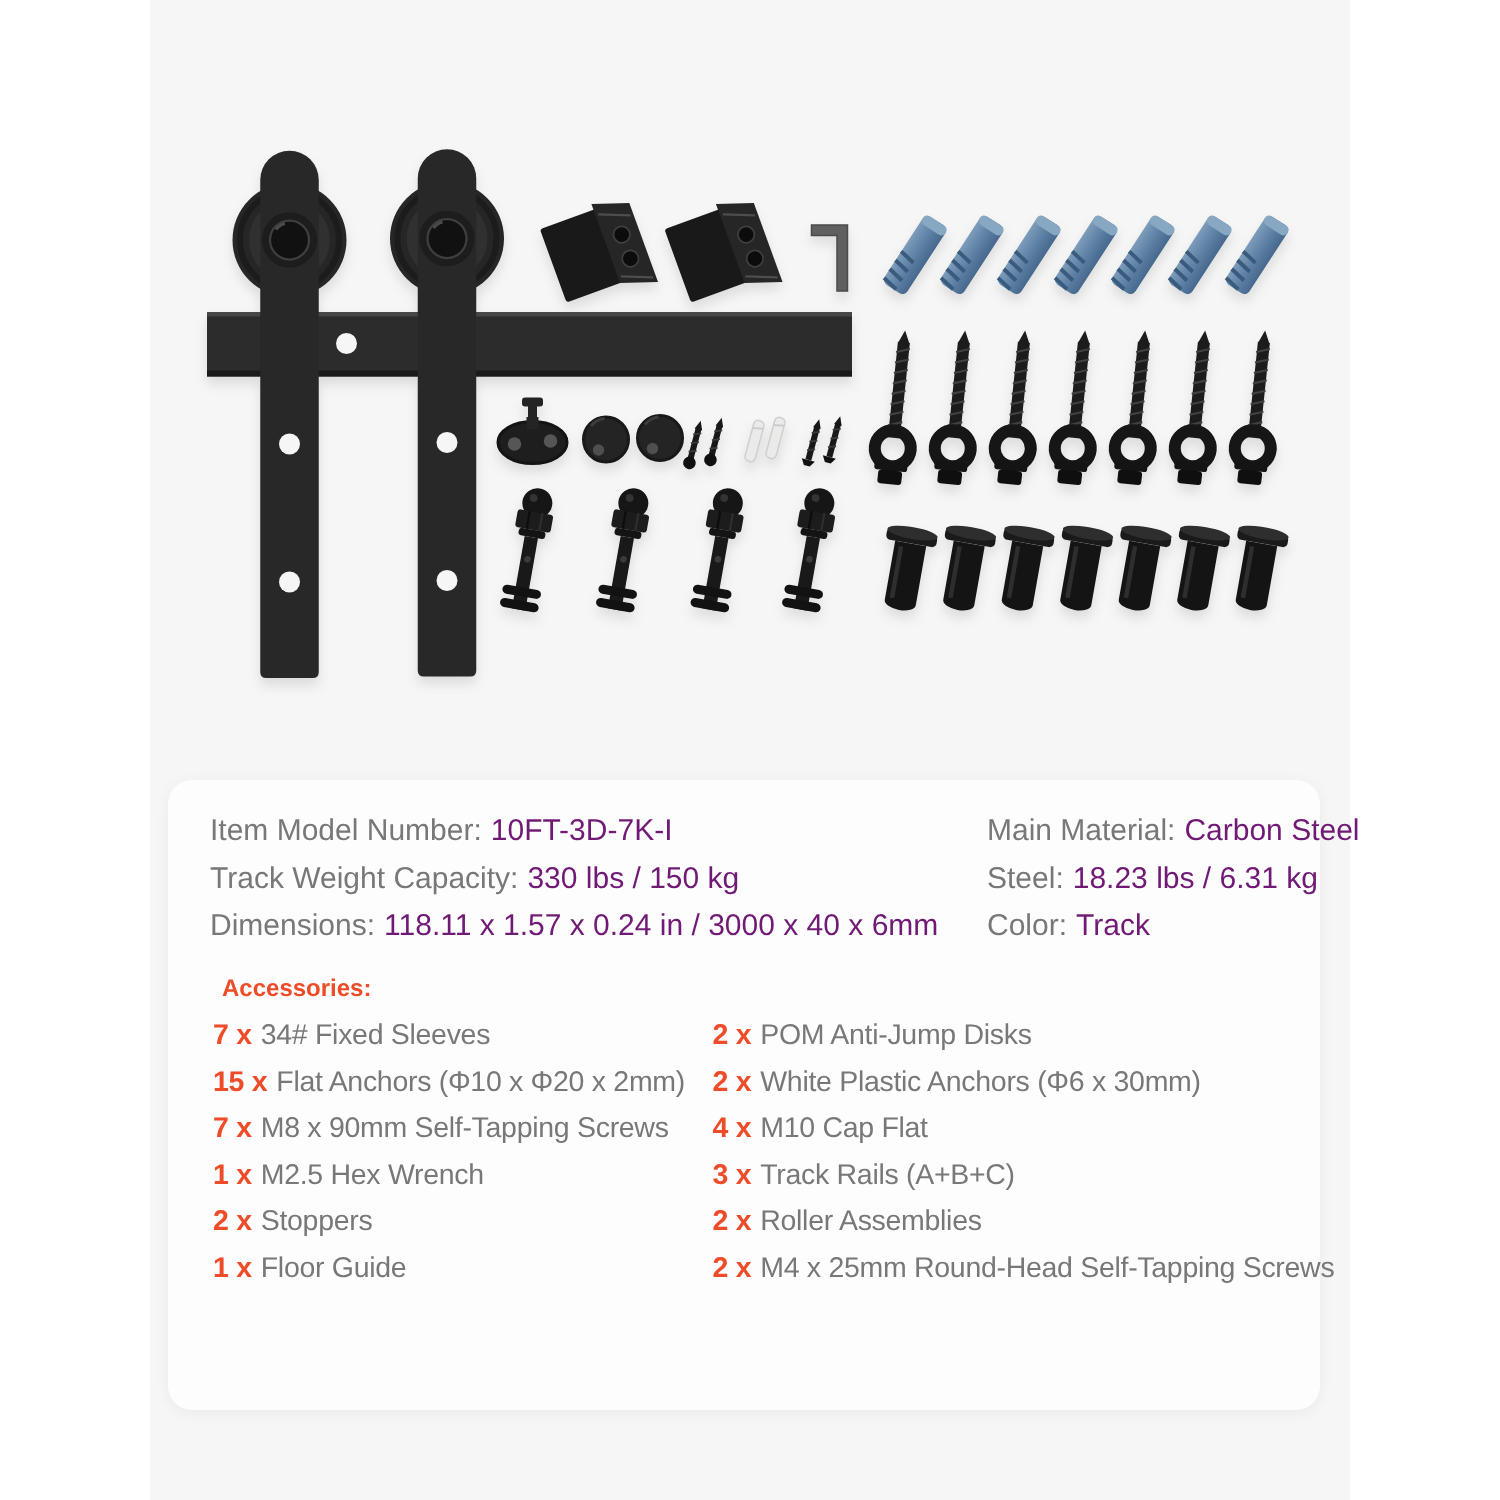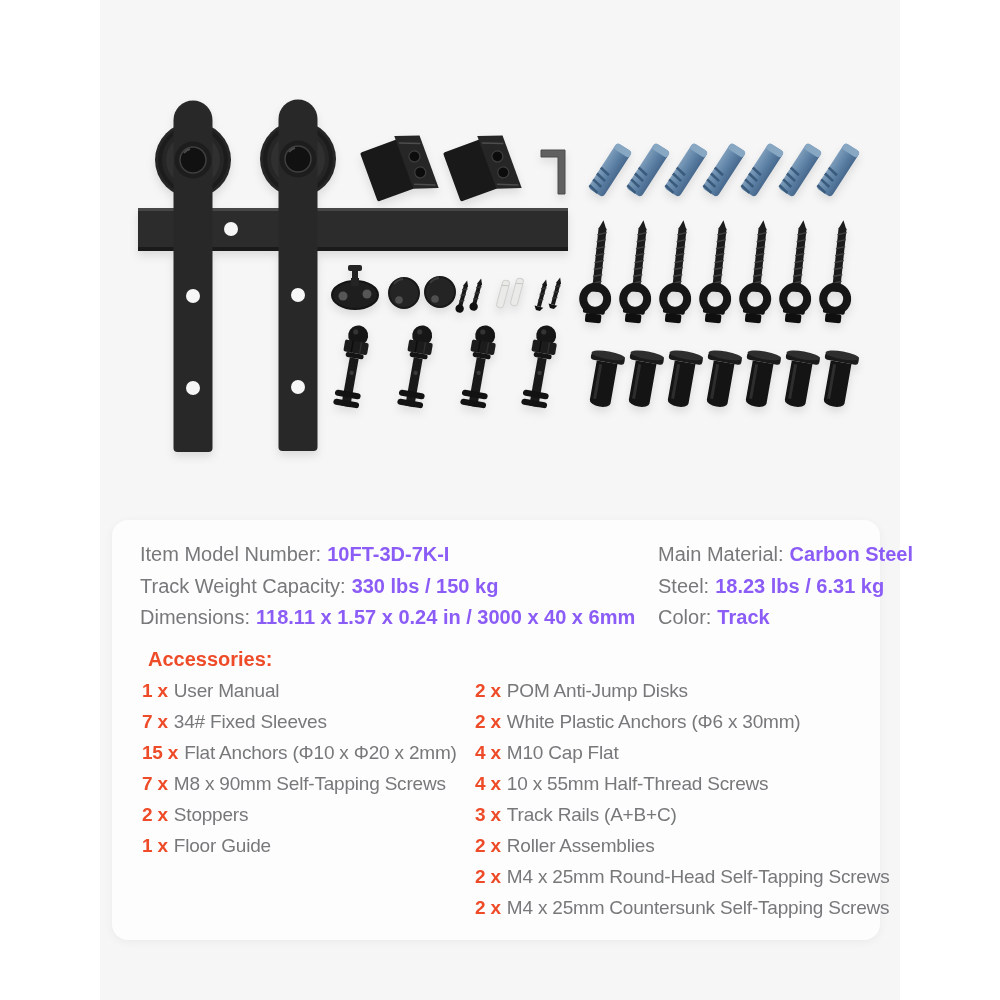--- a/index.html
+++ b/index.html
@@ -8,23 +8,23 @@
   .panel{position:absolute;left:100px;top:0;width:800px;height:1000px;background:#f6f6f7;}
   .collage{position:absolute;left:100px;top:0;width:800px;height:520px;}
   .collage svg{display:block;filter:drop-shadow(0 5px 4px rgba(0,0,0,0.10));}
   .card{position:absolute;left:112px;top:520px;width:768px;height:420px;background:#fdfdfd;
         border-radius:16px;box-shadow:0 2px 10px rgba(0,0,0,0.05);}
   .spec-col{position:absolute;top:19px;font-size:20px;color:#77787a;}
   .spec-col.left{left:28px;}
   .spec-col.right{left:546px;}
   .spec-row{height:31.5px;line-height:31.5px;white-space:nowrap;}
   .spec-label{margin-right:6px;}
-  .spec-value{color:#8b5cf6;font-weight:700;}
+  .spec-value{color:#701a75;font-weight:400;}
   .acc-title{position:absolute;left:36px;top:124px;height:31px;line-height:31px;
-             font-size:20px;font-weight:700;color:#ee4b28;}
+             font-size:16px;font-weight:700;color:#ee4b28;}
   .acc-col{position:absolute;top:155px;font-size:19px;letter-spacing:-0.2px;}
   .acc-col.left{left:30px;}
   .acc-col.right{left:363px;}
   .acc-row{height:31px;line-height:31px;color:#77787a;white-space:nowrap;}
   .acc-qty{color:#ee4b28;font-weight:700;margin-right:6px;}
 </style>
 </head>
 <body>
 
 <div class="panel"></div>
@@ -238,32 +238,30 @@
       <span class="spec-label">Steel:</span><span class="spec-value">18.23 lbs / 6.31 kg</span>
     </div>
     <div class="spec-row">
       <span class="spec-label">Color:</span><span class="spec-value">Track</span>
     </div>
   </div>
 
   <div class="acc-title">Accessories:</div>
 
   <div class="acc-col left">
-    <div class="acc-row"><span class="acc-qty">1 x</span><span class="acc-name">User Manual</span></div>
     <div class="acc-row"><span class="acc-qty">7 x</span><span class="acc-name">34# Fixed Sleeves</span></div>
     <div class="acc-row"><span class="acc-qty">15 x</span><span class="acc-name">Flat Anchors (Φ10 x Φ20 x 2mm)</span></div>
     <div class="acc-row"><span class="acc-qty">7 x</span><span class="acc-name">M8 x 90mm Self-Tapping Screws</span></div>
+    <div class="acc-row"><span class="acc-qty">1 x</span><span class="acc-name">M2.5 Hex Wrench</span></div>
     <div class="acc-row"><span class="acc-qty">2 x</span><span class="acc-name">Stoppers</span></div>
     <div class="acc-row"><span class="acc-qty">1 x</span><span class="acc-name">Floor Guide</span></div>
   </div>
 
   <div class="acc-col right">
     <div class="acc-row"><span class="acc-qty">2 x</span><span class="acc-name">POM Anti-Jump Disks</span></div>
     <div class="acc-row"><span class="acc-qty">2 x</span><span class="acc-name">White Plastic Anchors (Φ6 x 30mm)</span></div>
     <div class="acc-row"><span class="acc-qty">4 x</span><span class="acc-name">M10 Cap Flat</span></div>
-    <div class="acc-row"><span class="acc-qty">4 x</span><span class="acc-name">10 x 55mm Half-Thread Screws</span></div>
     <div class="acc-row"><span class="acc-qty">3 x</span><span class="acc-name">Track Rails (A+B+C)</span></div>
     <div class="acc-row"><span class="acc-qty">2 x</span><span class="acc-name">Roller Assemblies</span></div>
     <div class="acc-row"><span class="acc-qty">2 x</span><span class="acc-name">M4 x 25mm Round-Head Self-Tapping Screws</span></div>
-    <div class="acc-row"><span class="acc-qty">2 x</span><span class="acc-name">M4 x 25mm Countersunk Self-Tapping Screws</span></div>
   </div>
 
 </div>
 
 </body></html>

